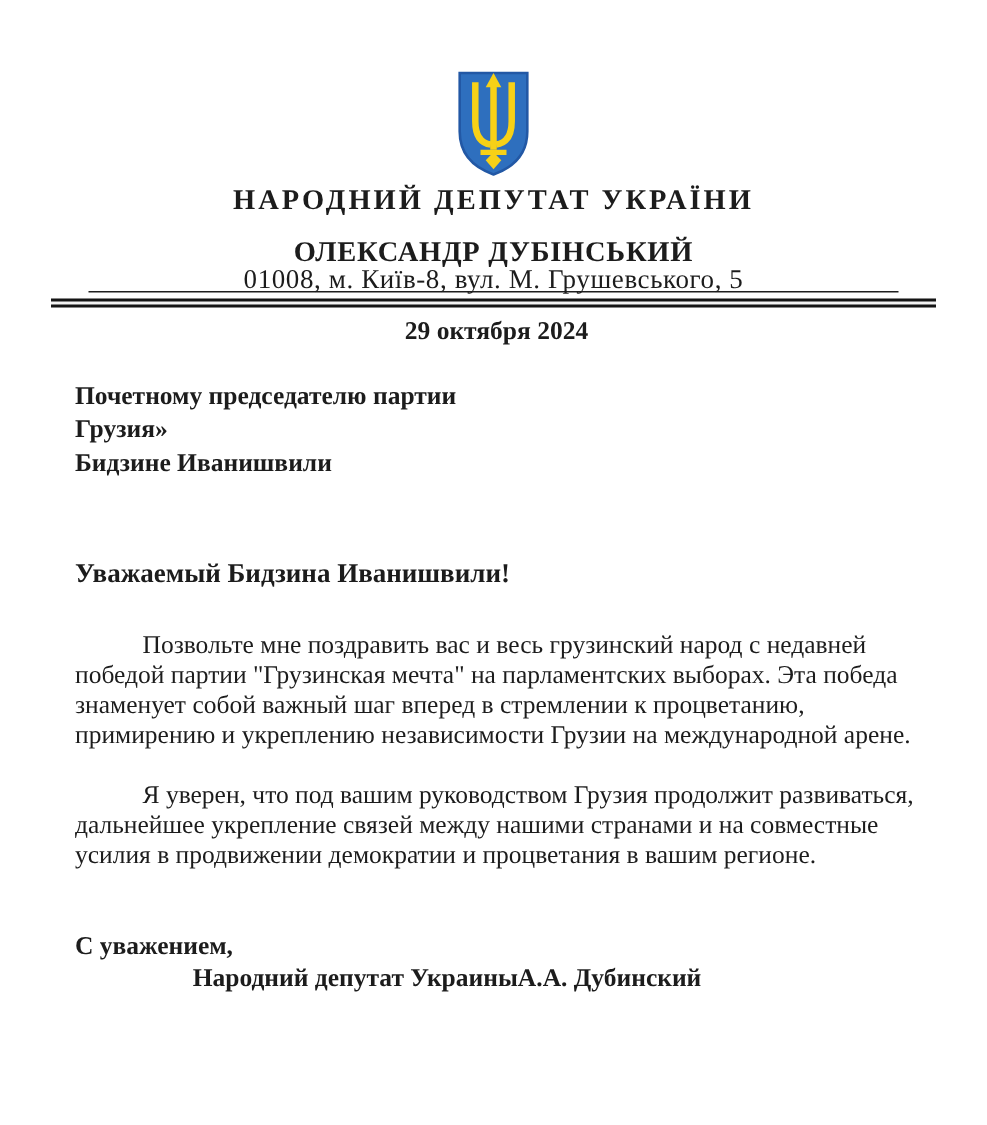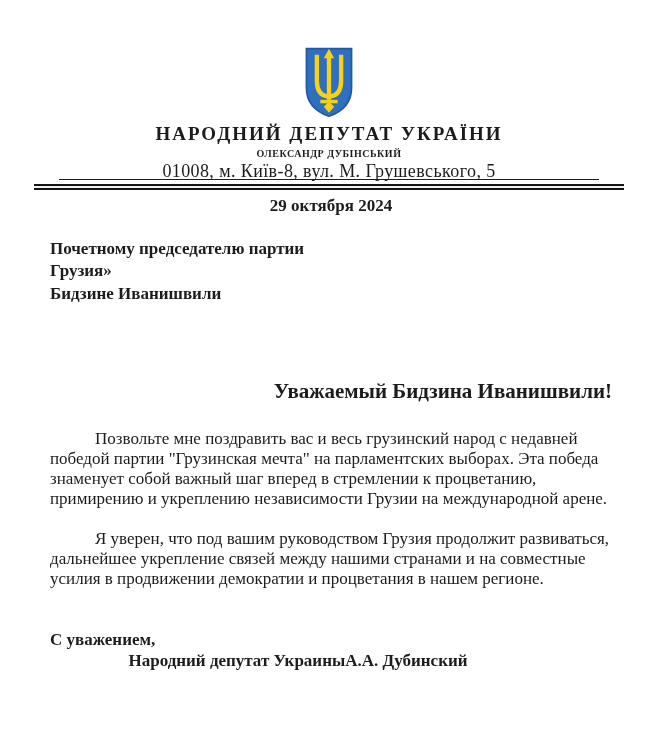--- a/index.html
+++ b/index.html
@@ -18,22 +18,22 @@
   .emblem { display: block; margin: 0 auto; width: 52px; height: 73px; }
   .h-title {
     margin-top: 5px;
     font-size: 19px;
     line-height: 20px;
     font-weight: bold;
     letter-spacing: 2px;
     white-space: nowrap;
   }
   .h-sub {
-    margin-top: 2px;
-    font-size: 10px;
+    margin-top: 17px;
+    font-size: 19px;
     line-height: 15px;
     font-weight: bold;
     letter-spacing: 0.5px;
     white-space: nowrap;
   }
   .h-addr {
     margin-top: 2px;
     font-size: 18px;
     line-height: 16px;
     letter-spacing: 0.4px;
@@ -57,24 +57,24 @@
   .letter-body { padding: 0 46px 0 50px; font-size: 17px; }
   .date {
     margin-top: 6px;
     font-weight: bold;
     line-height: 20px;
     text-align: center;
   }
   .addressee { margin-top: 22px; font-weight: bold; }
   .addressee div { line-height: 22.5px; white-space: nowrap; }
   .salutation {
-    margin-top: 76px;
-    text-align: right;
+    margin-top: 52px;
+    text-align: left;
     font-weight: bold;
-    font-size: 21px;
+    font-size: 18px;
     line-height: 20px;
   }
   .para { margin-top: 20px; }
   .para.first { margin-top: 28px; }
   .para div { line-height: 20px; white-space: nowrap; }
   .para div:first-child { text-indent: 45px; }
   .closing {
     margin-top: 40px;
     font-weight: bold;
     line-height: 21px;
@@ -125,21 +125,21 @@
     <div class="para first">
       <div>Позвольте мне поздравить вас и весь грузинский народ с недавней</div>
       <div>победой партии "Грузинская мечта" на парламентских выборах. Эта победа</div>
       <div>знаменует собой важный шаг вперед в стремлении к процветанию,</div>
       <div>примирению и укреплению независимости Грузии на международной арене.</div>
     </div>
 
     <div class="para">
       <div>Я уверен, что под вашим руководством Грузия продолжит развиваться,</div>
       <div>дальнейшее укрепление связей между нашими странами и на совместные</div>
-      <div>усилия в продвижении демократии и процветания в нашем регионе.</div>
+      <div>усилия в продвижении демократии и процветания в вашим регионе.</div>
     </div>
 
     <div class="closing">С уважением,</div>
 
     <div class="sig-row">
       <span class="sig-role">Народний депутат Украины</span>
       <span class="sig-name">А.А. Дубинский</span>
     </div>
   </div>
 

